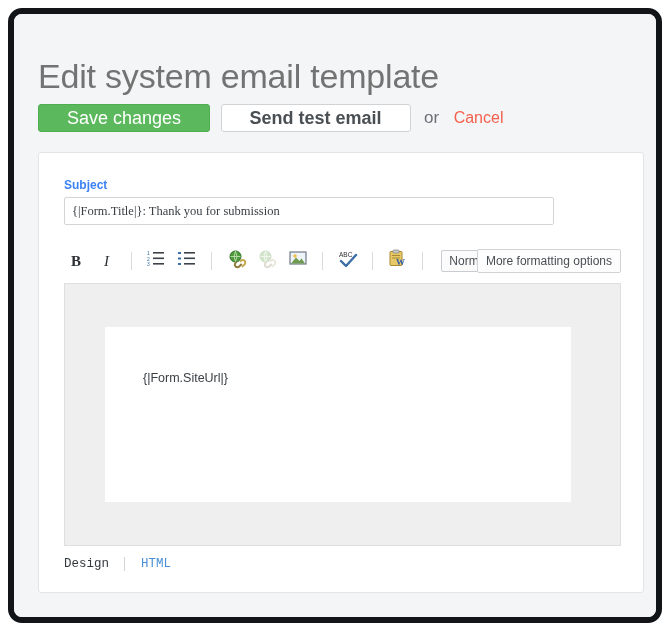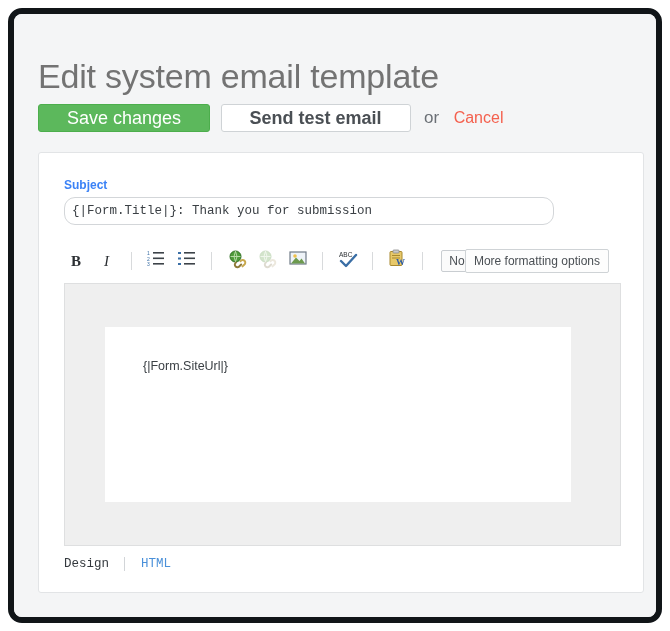--- a/index.html
+++ b/index.html
@@ -101,26 +101,26 @@
     left: 25px; top: 25px;
     font-size: 12px;
     font-weight: bold;
     color: #3b82f6;
   }
   #subject-input {
     position: absolute;
     left: 25px; top: 44px;
     width: 490px; height: 28px;
     border: 1px solid #d3d6d9;
-    border-radius: 11px;
+    border-radius: 2px;
     background: #ffffff;
     padding: 0 7px;
     font-size: 12.5px;
     color: #3b4045;
-    font-family: Liberation Mono, monospace;
+    font-family: Liberation Serif, serif;
     outline: none;
   }
   
   #editor-toolbar {
     position: absolute;
     left: 25px; top: 96px;
     width: 557px; height: 28px;
   }
   .tb-btn {
     display: inline-block;
@@ -163,21 +163,21 @@
   #style-caret {
     position: absolute;
     right: 7px; top: 9px;
     width: 0; height: 0;
     border-left: 3.5px solid transparent;
     border-right: 3.5px solid transparent;
     border-top: 4px solid #55595e;
   }
   #more-format-btn {
     position: absolute;
-    right: 12px; top: 0;
+    right: 0; top: 0;
     height: 24px; line-height: 22px;
     padding: 0 8px;
     font-size: 12px;
     background: #fdfdfd;
     border: 1px solid #cfd3d6;
     border-radius: 2px;
     color: #4a4f54;
     cursor: pointer;
     white-space: nowrap;
   }
@@ -200,21 +200,21 @@
     font-family: "Liberation Sans", sans-serif;
     font-size: 21px;
     color: #2b2f33;
     font-weight: normal;
     margin: 0;
     white-space: nowrap;
   }
   #email-siteurl {
     font-size: 12.5px;
     color: #3b4045;
-    margin-top: 4px;
+    margin-top: 16px;
   }
   #email-paragraph {
     font-size: 12.5px;
     color: #3b4045;
     margin-top: 25px;
   }
   
   #editor-tabs {
     position: absolute;
     left: 25px; top: 402px;

